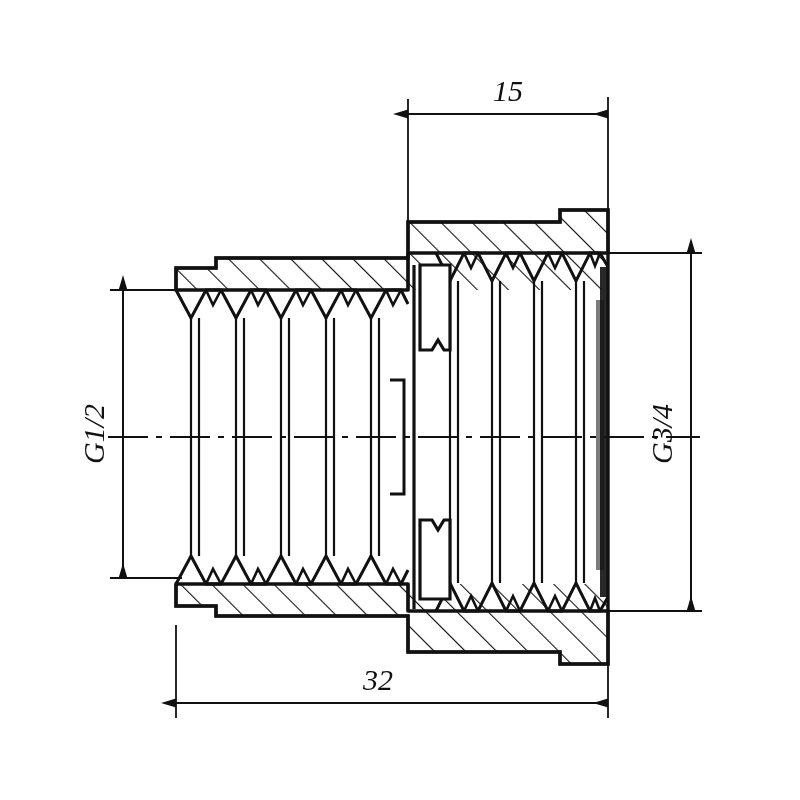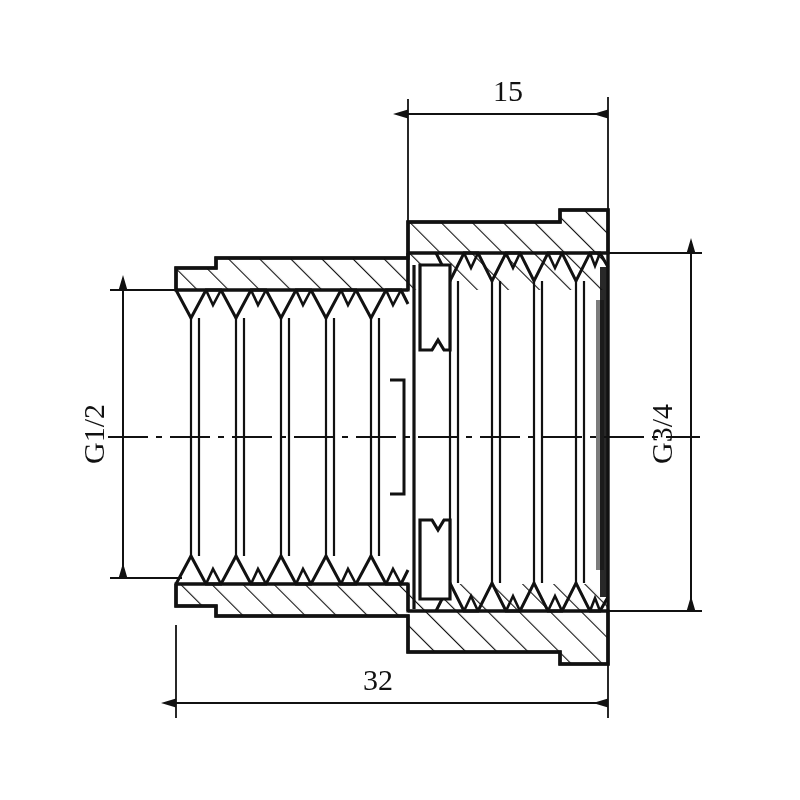--- a/index.html
+++ b/index.html
@@ -8,20 +8,21 @@
     padding: 0;
     background: #ffffff;
   }
   #canvas {
     position: relative;
     width: 800px;
     height: 800px;
     background: #ffffff;
     font-family: "Liberation Serif", serif;
     overflow: hidden;
+    font-style: italic;
   }
   #canvas svg {
     display: block;
   }
   .dim-text {
     font-family: "Liberation Serif", serif;
     font-size: 30px;
     fill: #111111;
   }
   text { user-select: none; }

